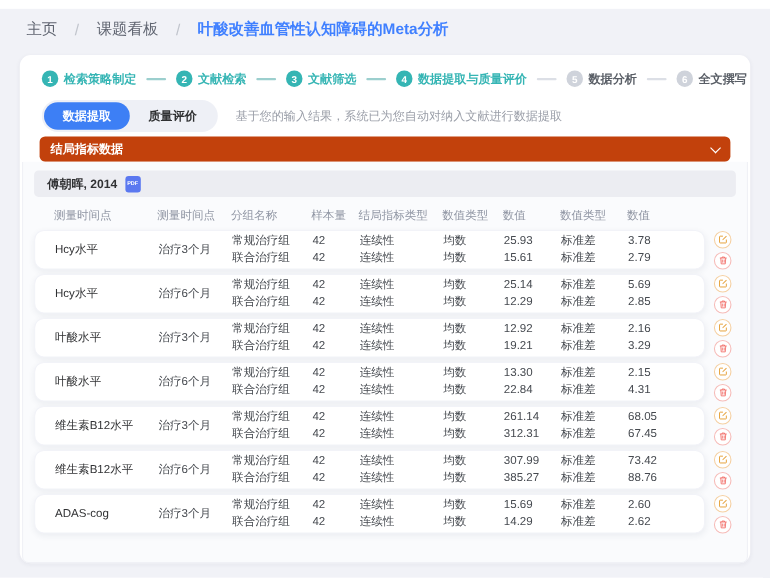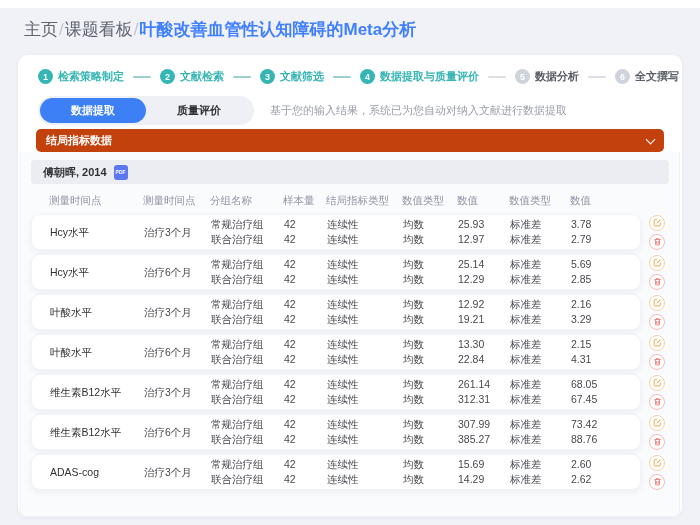--- a/index.html
+++ b/index.html
@@ -4,21 +4,21 @@
 <style>
   html,body{margin:0;padding:0;}
   body{
     width:700px;height:525px;overflow:hidden;
     background:#f1f2f7;
     font-family:"Liberation Sans","DejaVu Sans",sans-serif;
     -webkit-font-smoothing:antialiased;
   }
   .top-strip{height:8px;background:#ffffff;}
   
-  .breadcrumb{padding:10px 24px 0;font-size:17px;color:#5f6470;display:flex;align-items:center;gap:1px;}
+  .breadcrumb{padding:10px 24px 0;font-size:14px;color:#5f6470;display:flex;align-items:center;gap:16px;}
   .bc-item{cursor:pointer;}
   .bc-sep{color:#c0c4cc;}
   .bc-current{color:#4080ff;font-weight:bold;}
   
   .card{
     margin:14px 18px 0;height:462px;background:#ffffff;border-radius:10px;
     box-shadow:0 1px 4px rgba(30,40,70,.05);display:flex;flex-direction:column;
     box-sizing:border-box;
   }
   
@@ -31,21 +31,21 @@
   .step-label{font-size:11px;font-weight:bold;}
   .step.done .step-circle,.step.active .step-circle{background:#35b5b4;}
   .step.done .step-label,.step.active .step-label{color:#35b5b4;}
   .step.pending .step-circle{background:#cfd3db;}
   .step.pending .step-label{color:#595e66;}
   .connector{flex:1;height:2px;margin:0 9px;border-radius:1px;background:#dcdfe6;min-width:18px;}
   .connector.done{background:#9ccfce;}
   
   .tabs-row{display:flex;align-items:center;margin:2px 20px 0;}
   .tab-group{background:#eef0f6;border-radius:15px;padding:2px;display:flex;align-items:center;}
-  .tab{font-size:11px;font-weight:bold;padding:5px 31px;border-radius:13px;color:#303133;cursor:pointer;white-space:nowrap;}
+  .tab{font-size:11px;font-weight:bold;padding:5px 17px;border-radius:13px;color:#303133;cursor:pointer;white-space:nowrap;}
   .tab.active{background:#3d7ff5;color:#ffffff;}
   .hint{margin-left:16px;font-size:11px;color:#9a9ea8;white-space:nowrap;}
   
   .section{
     margin:10px 18px 0;height:23px;border-radius:5px;padding:0 10px;
     display:flex;align-items:center;justify-content:space-between;
     font-size:11px;font-weight:bold;cursor:pointer;box-sizing:border-box;
   }
   .section.light{background:#dde9fb;color:#2f3c52;}
   .section.blue{margin-top:4px;background:#c2410c;color:#ffffff;}
@@ -179,21 +179,21 @@
       <div class="cell two">
               <span>连续性</span>
               <span>连续性</span>
             </div>
       <div class="cell two">
               <span>均数</span>
               <span>均数</span>
             </div>
       <div class="cell two">
               <span>25.93</span>
-              <span>12.97</span>
+              <span>15.61</span>
             </div>
       <div class="cell two">
               <span>标准差</span>
               <span>标准差</span>
             </div>
       <div class="cell two">
               <span>3.78</span>
               <span>2.79</span>
             </div>
     </div>

